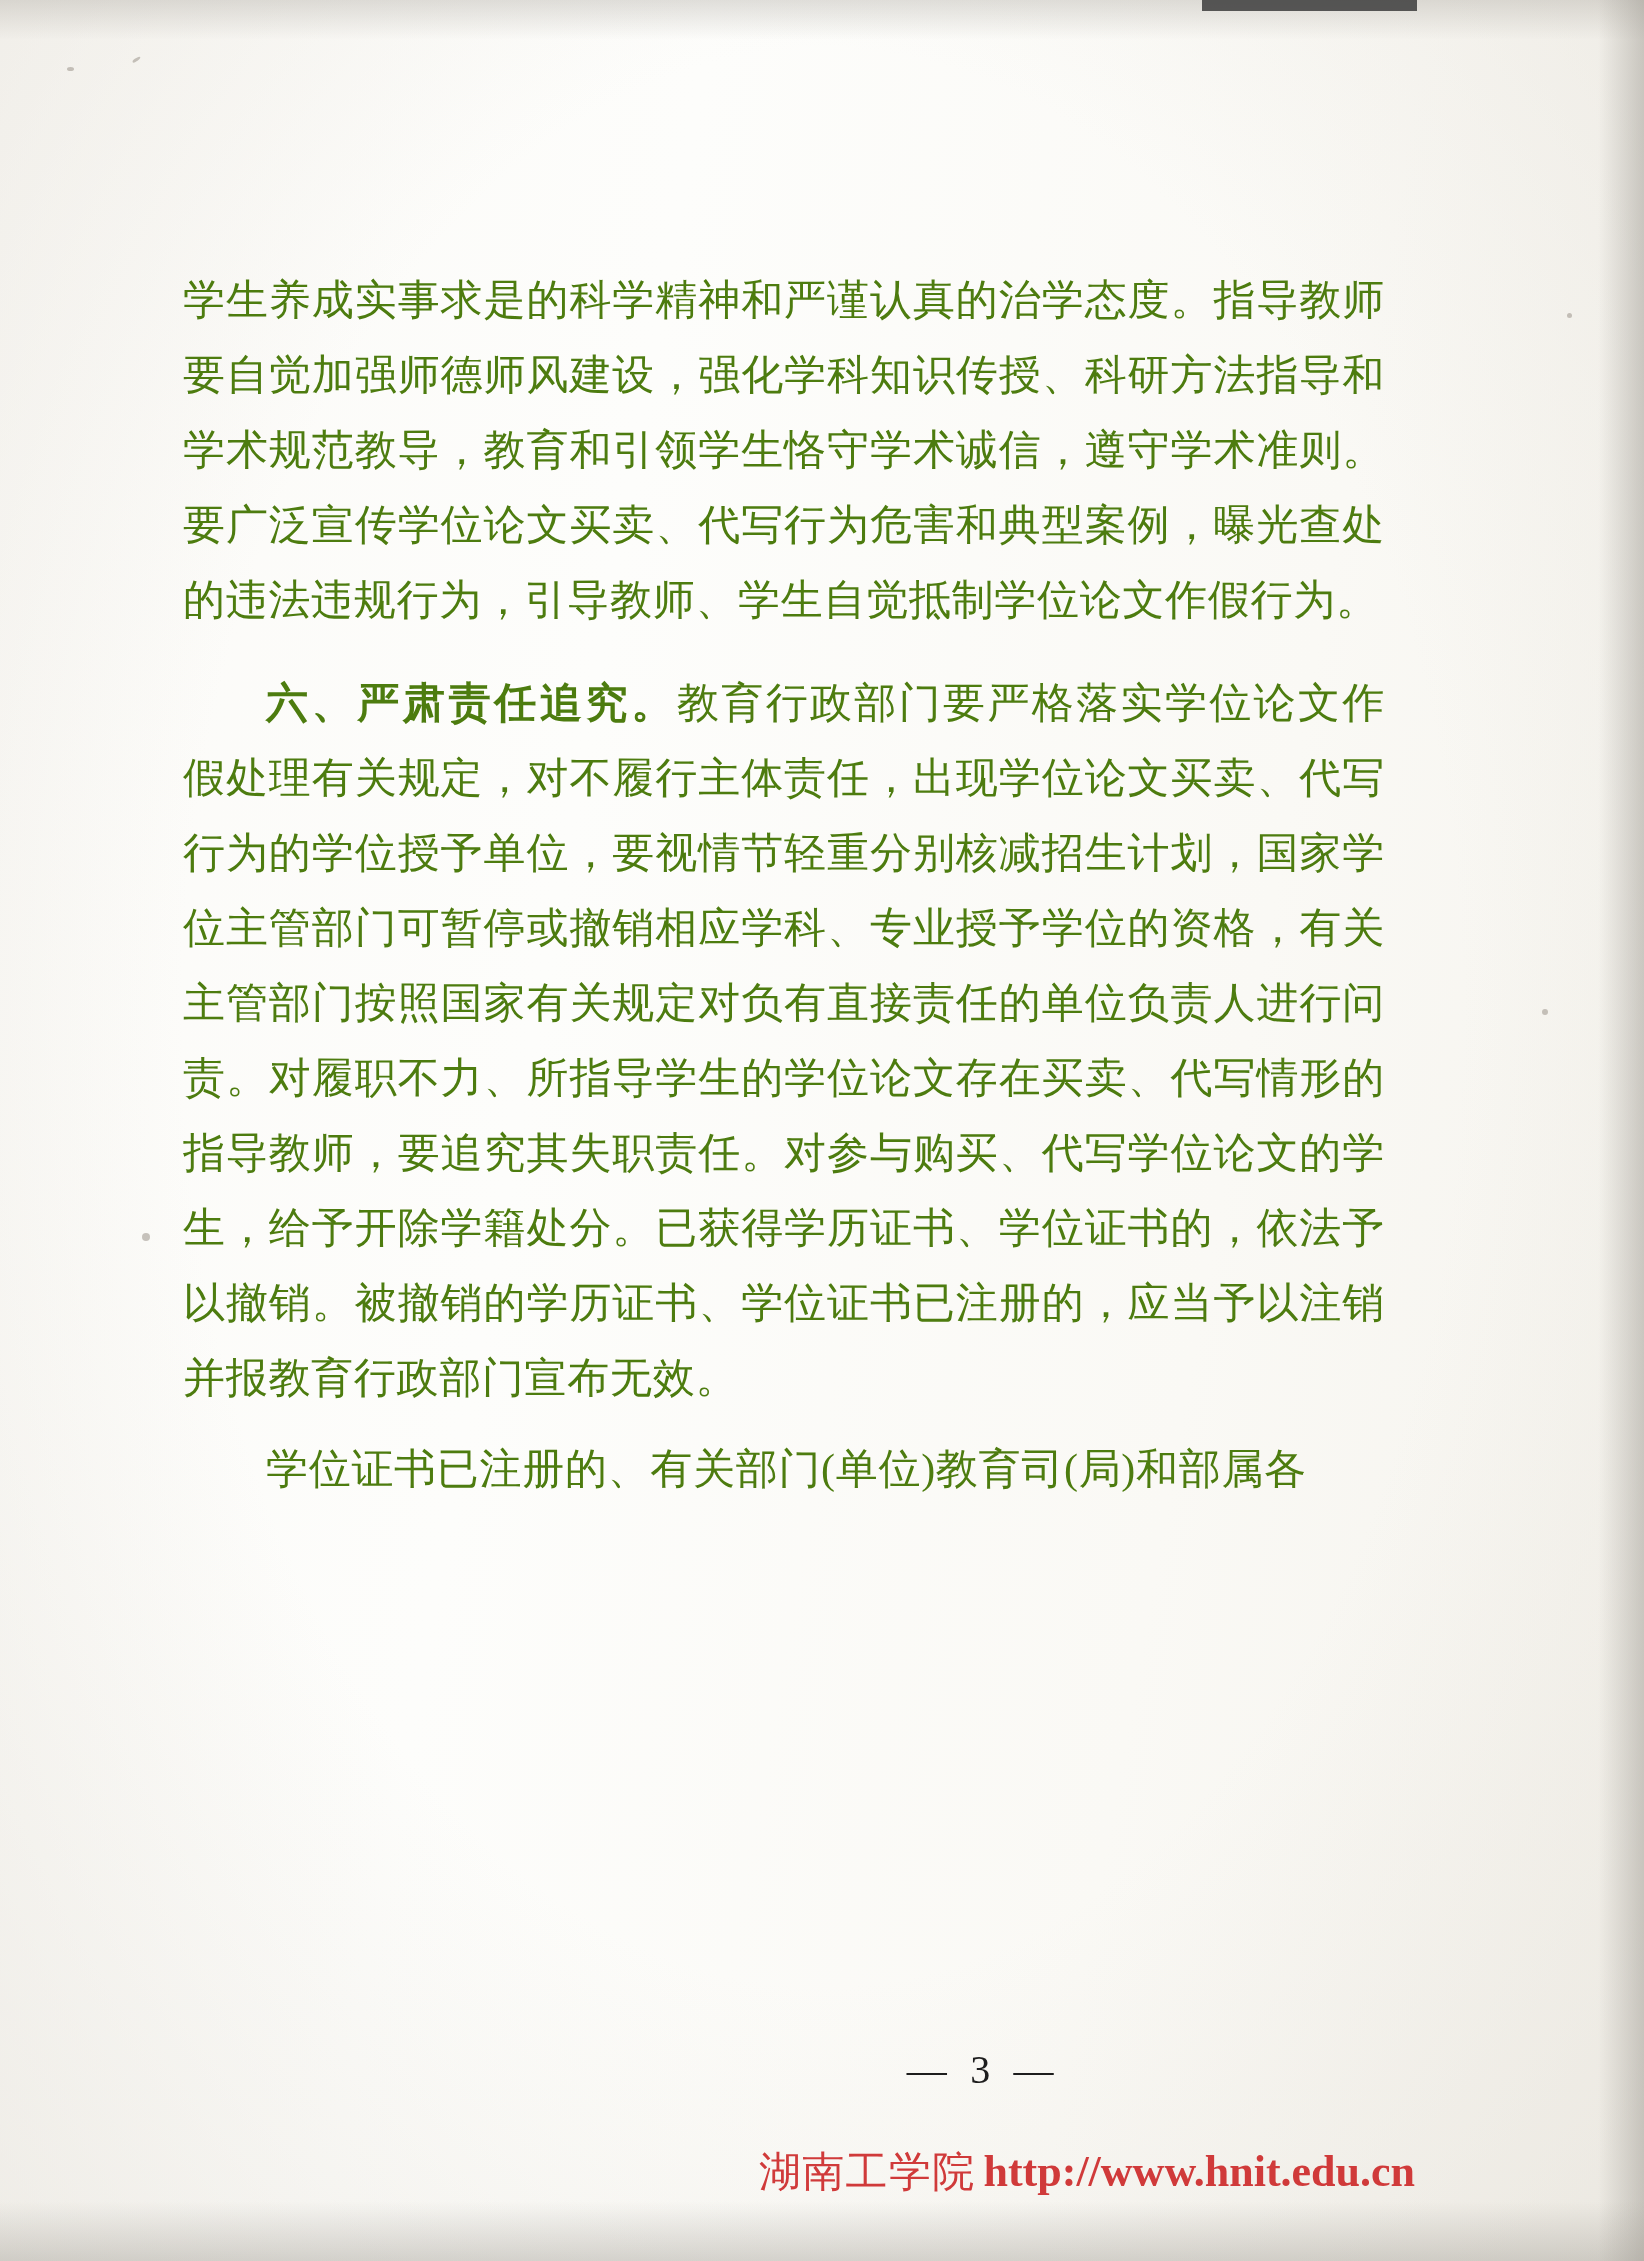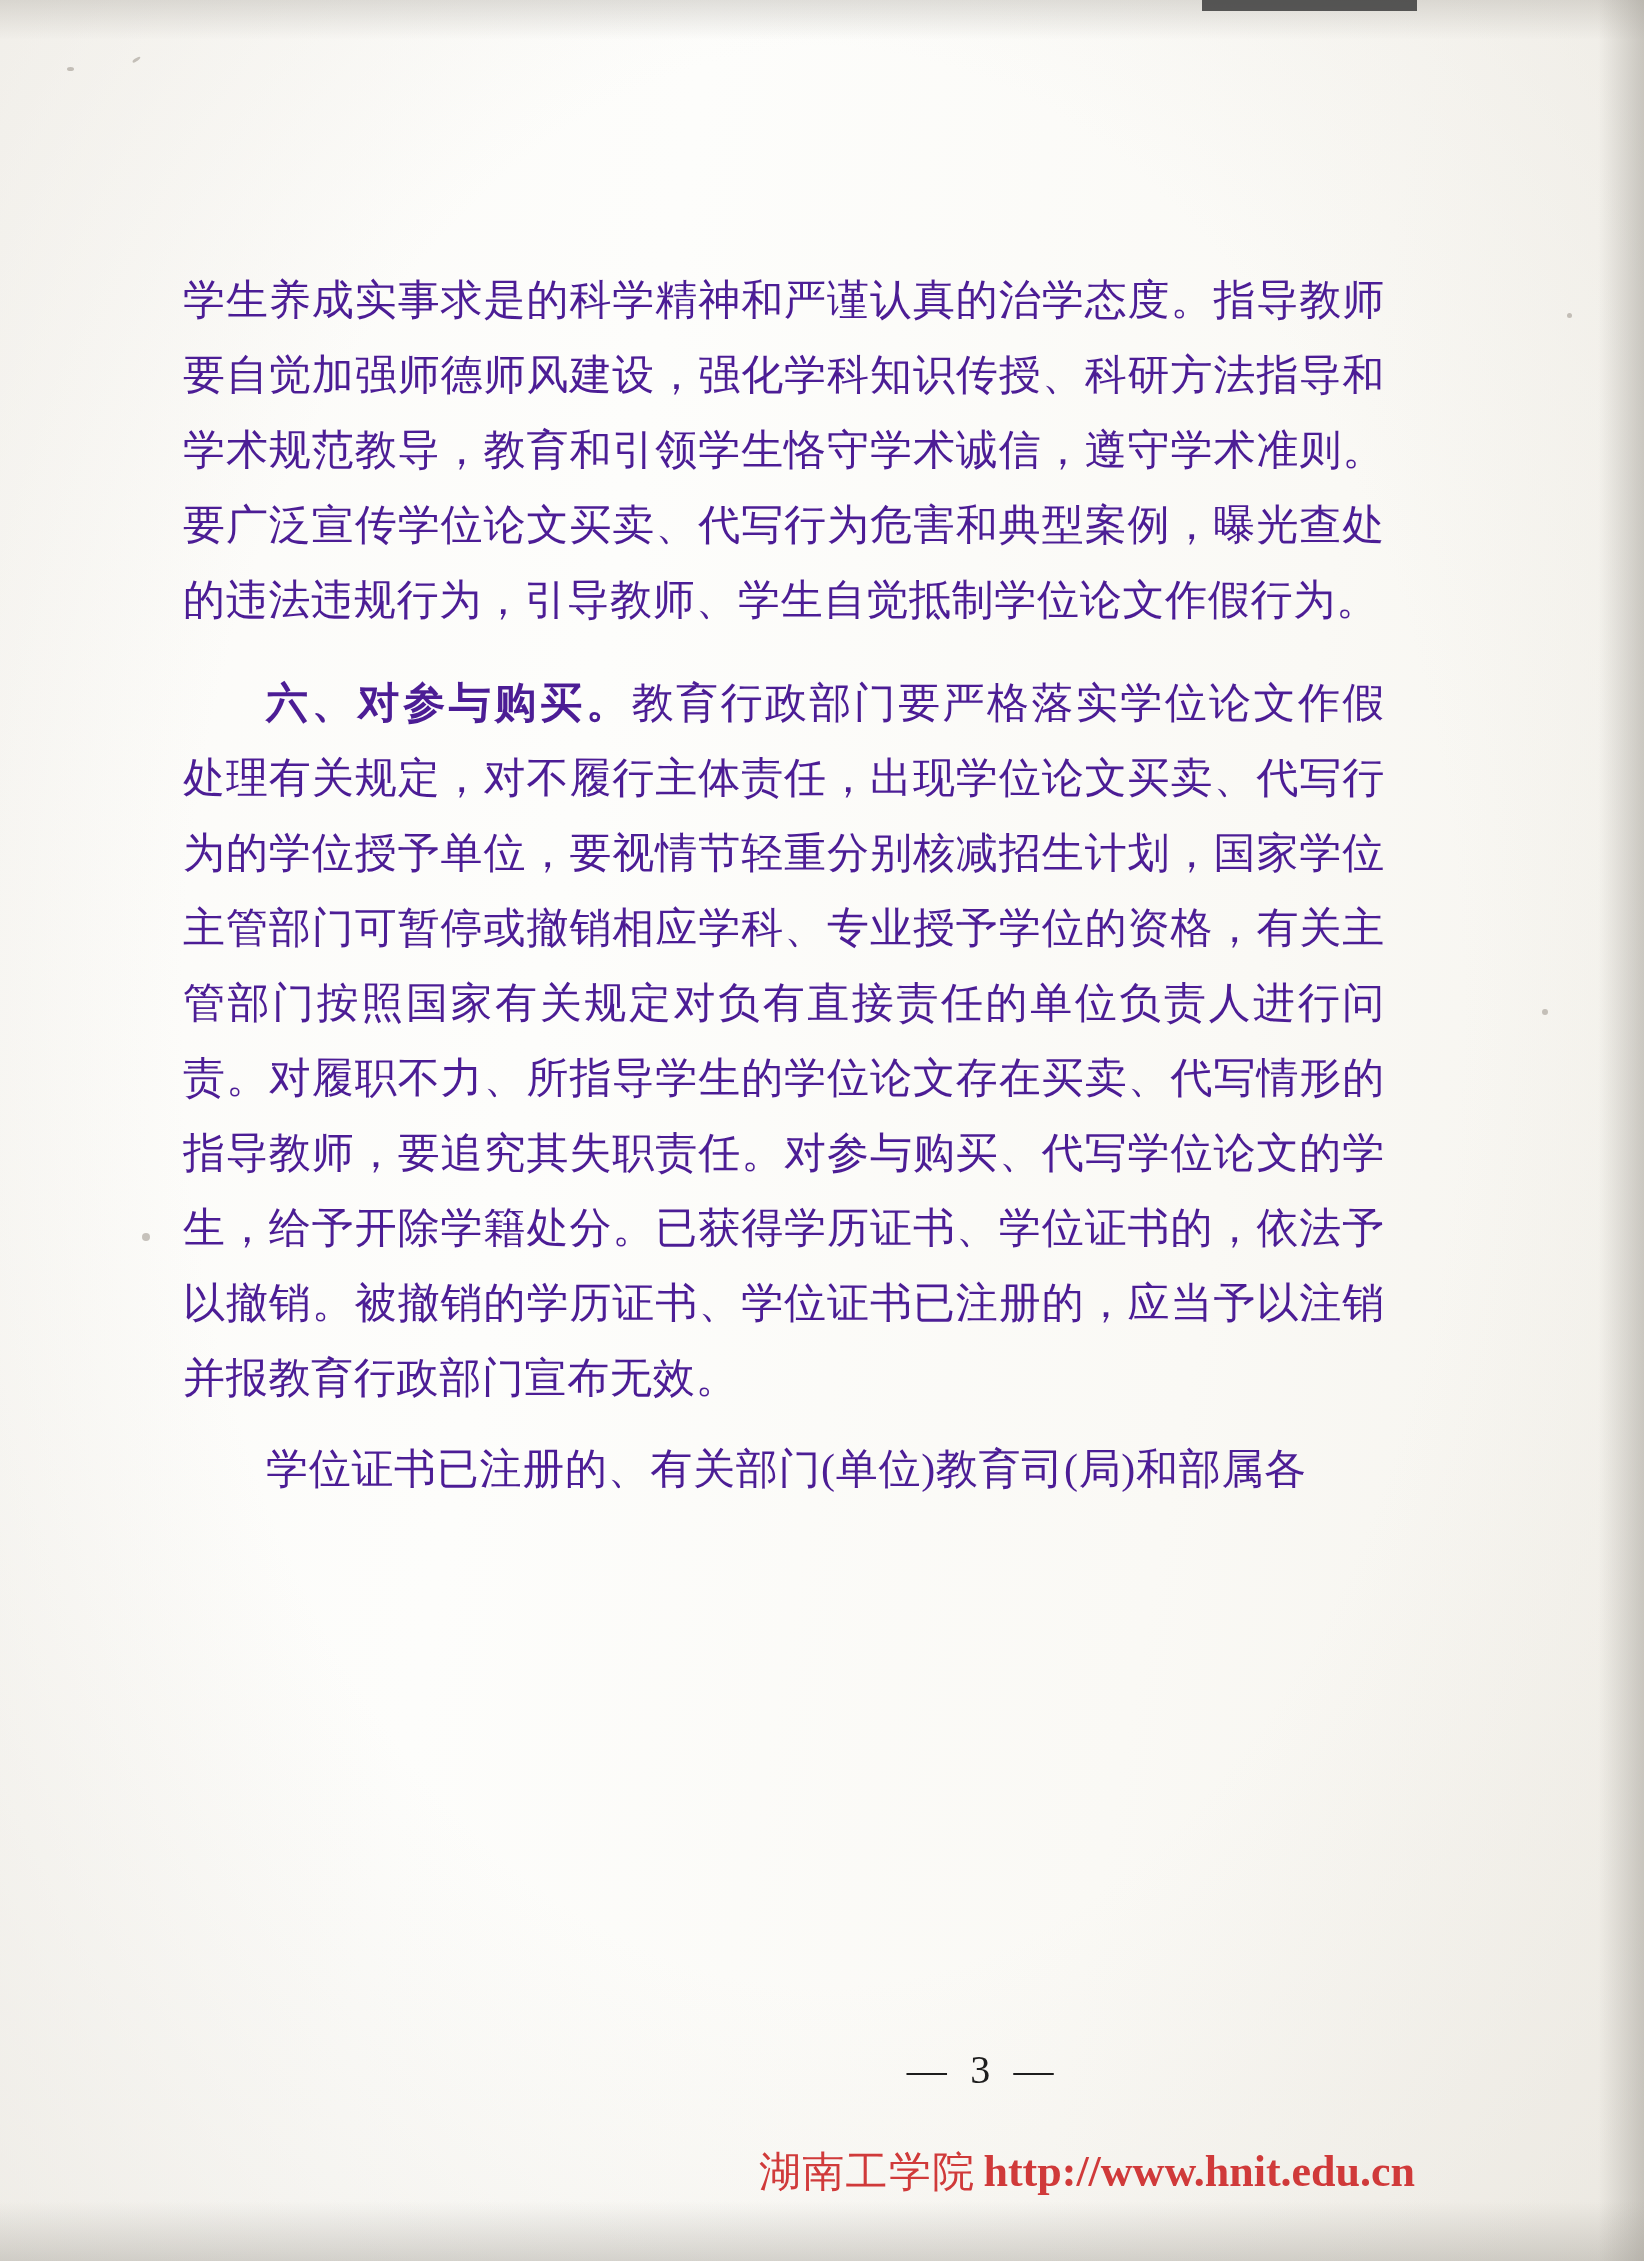--- a/index.html
+++ b/index.html
@@ -67,21 +67,21 @@
   .doc-body {
     position: absolute;
     left: 183px;
     top: 263px;
     width: 1202px;
   }
   .para {
     margin: 0 0 4px 0;
     font-size: 42px;
     line-height: 75px;
-    color: #4c1d95;
+    color: #4d7c0f;
     letter-spacing: 0.7px;
     text-align: justify;
     text-justify: inter-character;
     font-family: "Liberation Serif", "DejaVu Serif", serif;
   }
   .para.indent {
     text-indent: 83px;
   }
   .para .lead {
     font-weight: bold;
@@ -150,21 +150,21 @@
     <p class="para">
       <span>学生养成实事求是的科学精神和严谨认真的治学态度。指导教师要自觉加强师德师风建设，强化学科知识传授、科研方法指导和学术规范教导，教育和引领学生恪守学术诚信，遵守学术准则。要广泛宣传学位论文买卖、代写行为危害和典型案例，曝光查处的违法违规行为，引导教师、学生自觉抵制学位论文作假行为。</span>
     </p>
 
     <div class="spacer-sm"></div>
 
 
     <div class="spacer-sm"></div>
 
     <p class="para indent">
-      <span class="lead">六、对参与购买。</span><span>教育行政部门要严格落实学位论文作假处理有关规定，对不履行主体责任，出现学位论文买卖、代写行为的学位授予单位，要视情节轻重分别核减招生计划，国家学位主管部门可暂停或撤销相应学科、专业授予学位的资格，有关主管部门按照国家有关规定对负有直接责任的单位负责人进行问责。对履职不力、所指导学生的学位论文存在买卖、代写情形的指导教师，要追究其失职责任。对参与购买、代写学位论文的学生，给予开除学籍处分。已获得学历证书、学位证书的，依法予以撤销。被撤销的学历证书、学位证书已注册的，应当予以注销并报教育行政部门宣布无效。</span>
+      <span class="lead">六、严肃责任追究。</span><span>教育行政部门要严格落实学位论文作假处理有关规定，对不履行主体责任，出现学位论文买卖、代写行为的学位授予单位，要视情节轻重分别核减招生计划，国家学位主管部门可暂停或撤销相应学科、专业授予学位的资格，有关主管部门按照国家有关规定对负有直接责任的单位负责人进行问责。对履职不力、所指导学生的学位论文存在买卖、代写情形的指导教师，要追究其失职责任。对参与购买、代写学位论文的学生，给予开除学籍处分。已获得学历证书、学位证书的，依法予以撤销。被撤销的学历证书、学位证书已注册的，应当予以注销并报教育行政部门宣布无效。</span>
     </p>
 
     <div class="spacer-sm"></div>
 
     <p class="para indent">
       <span>学位证书已注册的、有关部门(单位)教育司(局)和部属各</span>
     </p>
 
   </div>
 

